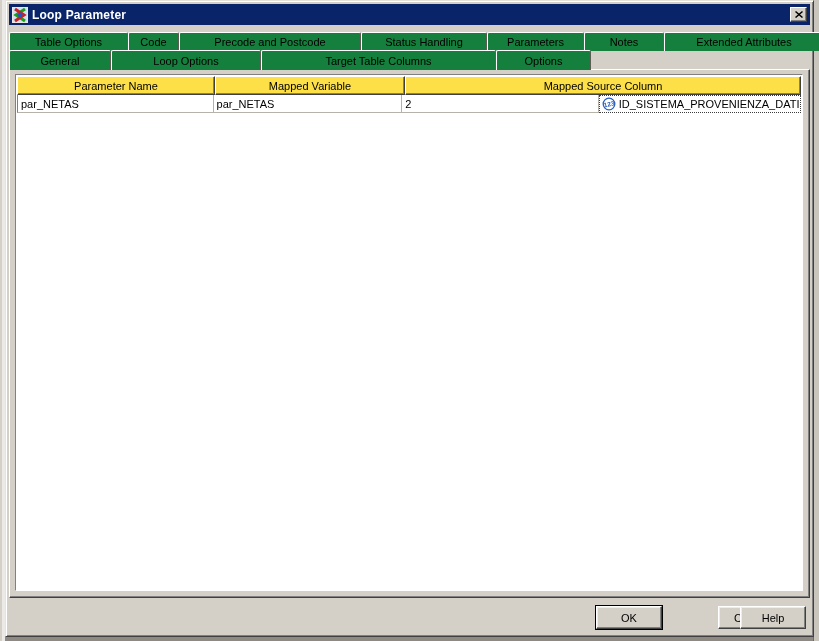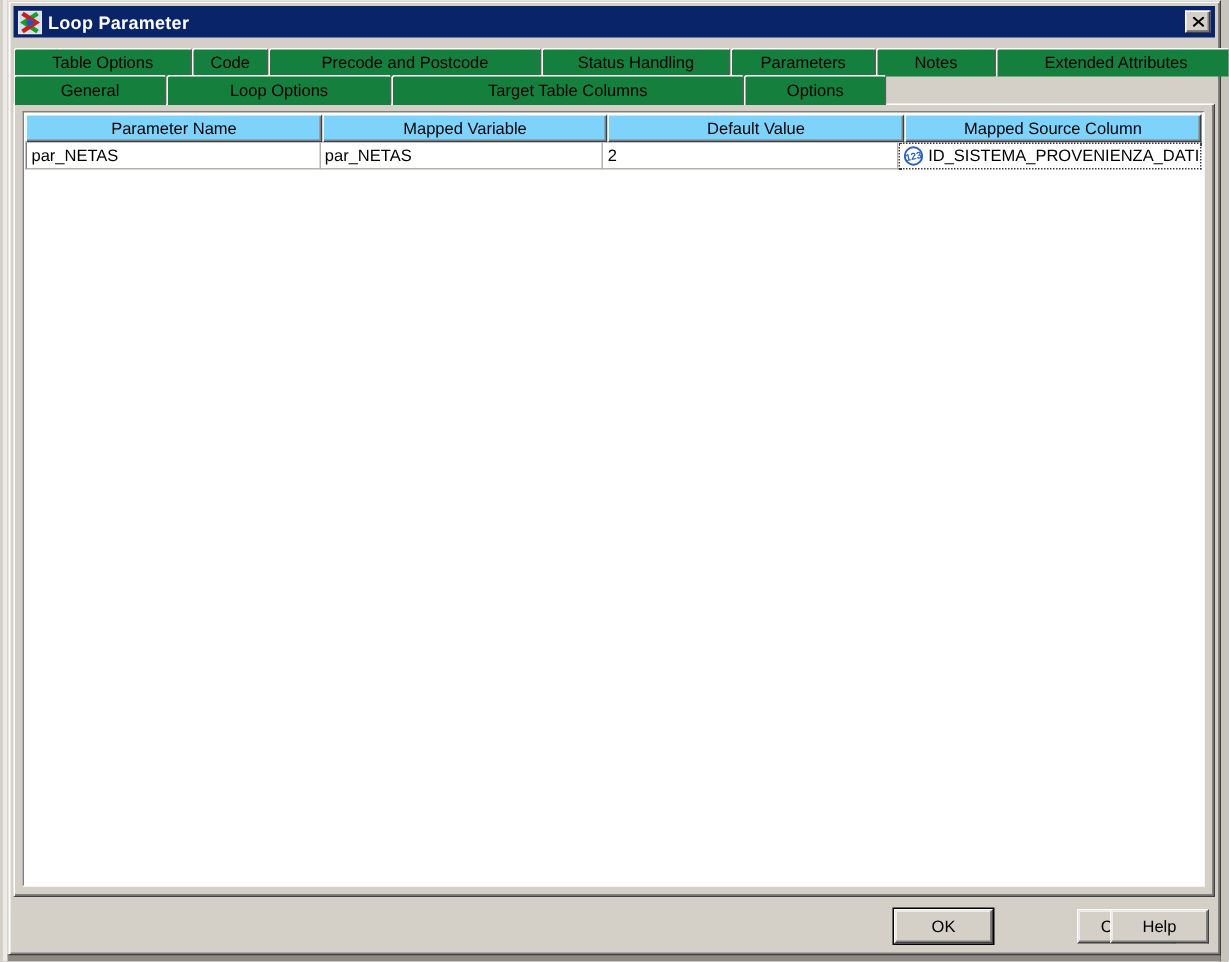--- a/index.html
+++ b/index.html
@@ -71,21 +71,21 @@
   }
   .white-area {
     position: absolute; left: 5px; top: 4px; right: 6px; bottom: 6px;
     background: #ffffff;
     border: 1px solid; border-color: #808080 #ffffff #ffffff #808080;
   }
   
   .ptable { position: absolute; left: 1px; top: 1px; right: 1px; }
   .header-row { display: flex; height: 19px; }
   .hcell {
-    background: #7dd3fc;
+    background: #fde047;
     border: 1px solid; border-color: #ffffff #404040 #404040 #ffffff;
     box-shadow: inset -1px -1px 0 #808080;
     display: flex; align-items: center; justify-content: center;
     font-size: 11px; white-space: nowrap; overflow: hidden;
   }
   .data-row { display: flex; height: 18px; }
   .dcell {
     background: #ffffff;
     border-right: 1px solid #b5b2aa; border-bottom: 1px solid #b5b2aa;
     border-left: none;
@@ -152,21 +152,20 @@
     <div class="tab" style="width:235px">Target Table Columns</div>
     <div class="tab" style="width:95px">Options</div>
   </div>
 
   <div class="panel">
     <div class="white-area">
       <div class="ptable">
         <div class="header-row">
           <div class="hcell" style="width:198px">Parameter Name</div>
           <div class="hcell" style="width:190px">Mapped Variable</div>
-          <div class="hcell" style="width:198px">Default Value</div>
           <div class="hcell flex1">Mapped Source Column</div>
         </div>
         <div class="data-row">
           <div class="dcell first" style="width:198px">par_NETAS</div>
           <div class="dcell" style="width:190px">par_NETAS</div>
           <div class="dcell" style="width:198px">2</div>
           <div class="dcell mapped flex1">
             <svg class="num-icon" viewBox="0 0 14 14">
               <circle cx="7" cy="7" r="5.8" fill="#ffffff" stroke="#2b5fc0" stroke-width="1.3"></circle>
               <text x="7" y="9.4" text-anchor="middle" font-size="6.5" font-weight="bold" fill="#2b5fc0" font-family="Liberation Sans, sans-serif" transform="rotate(-12 7 7)">123</text>

